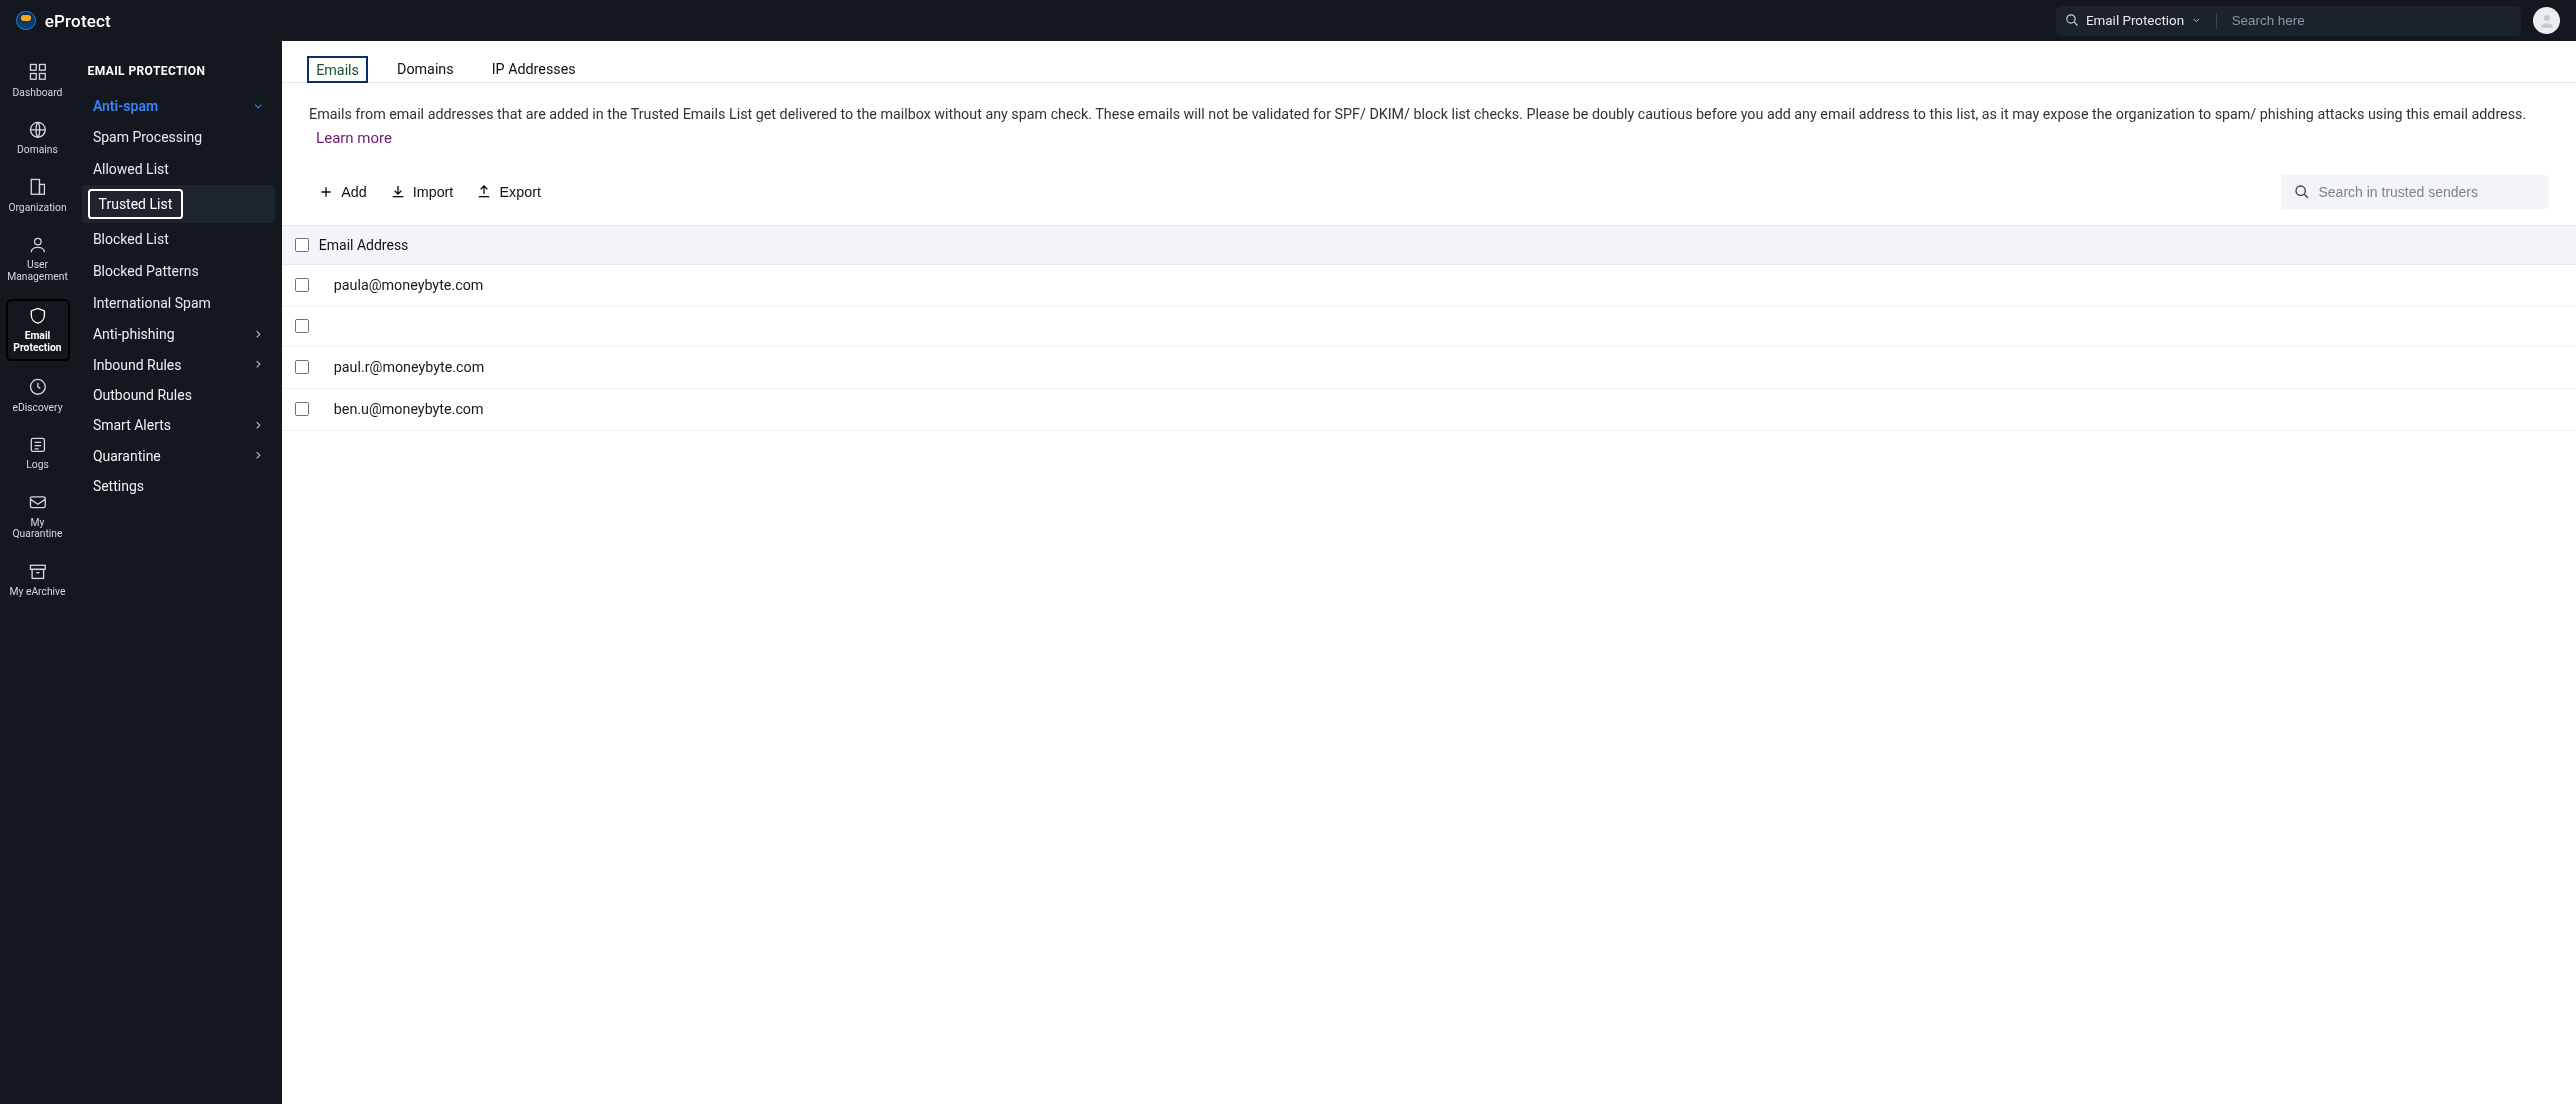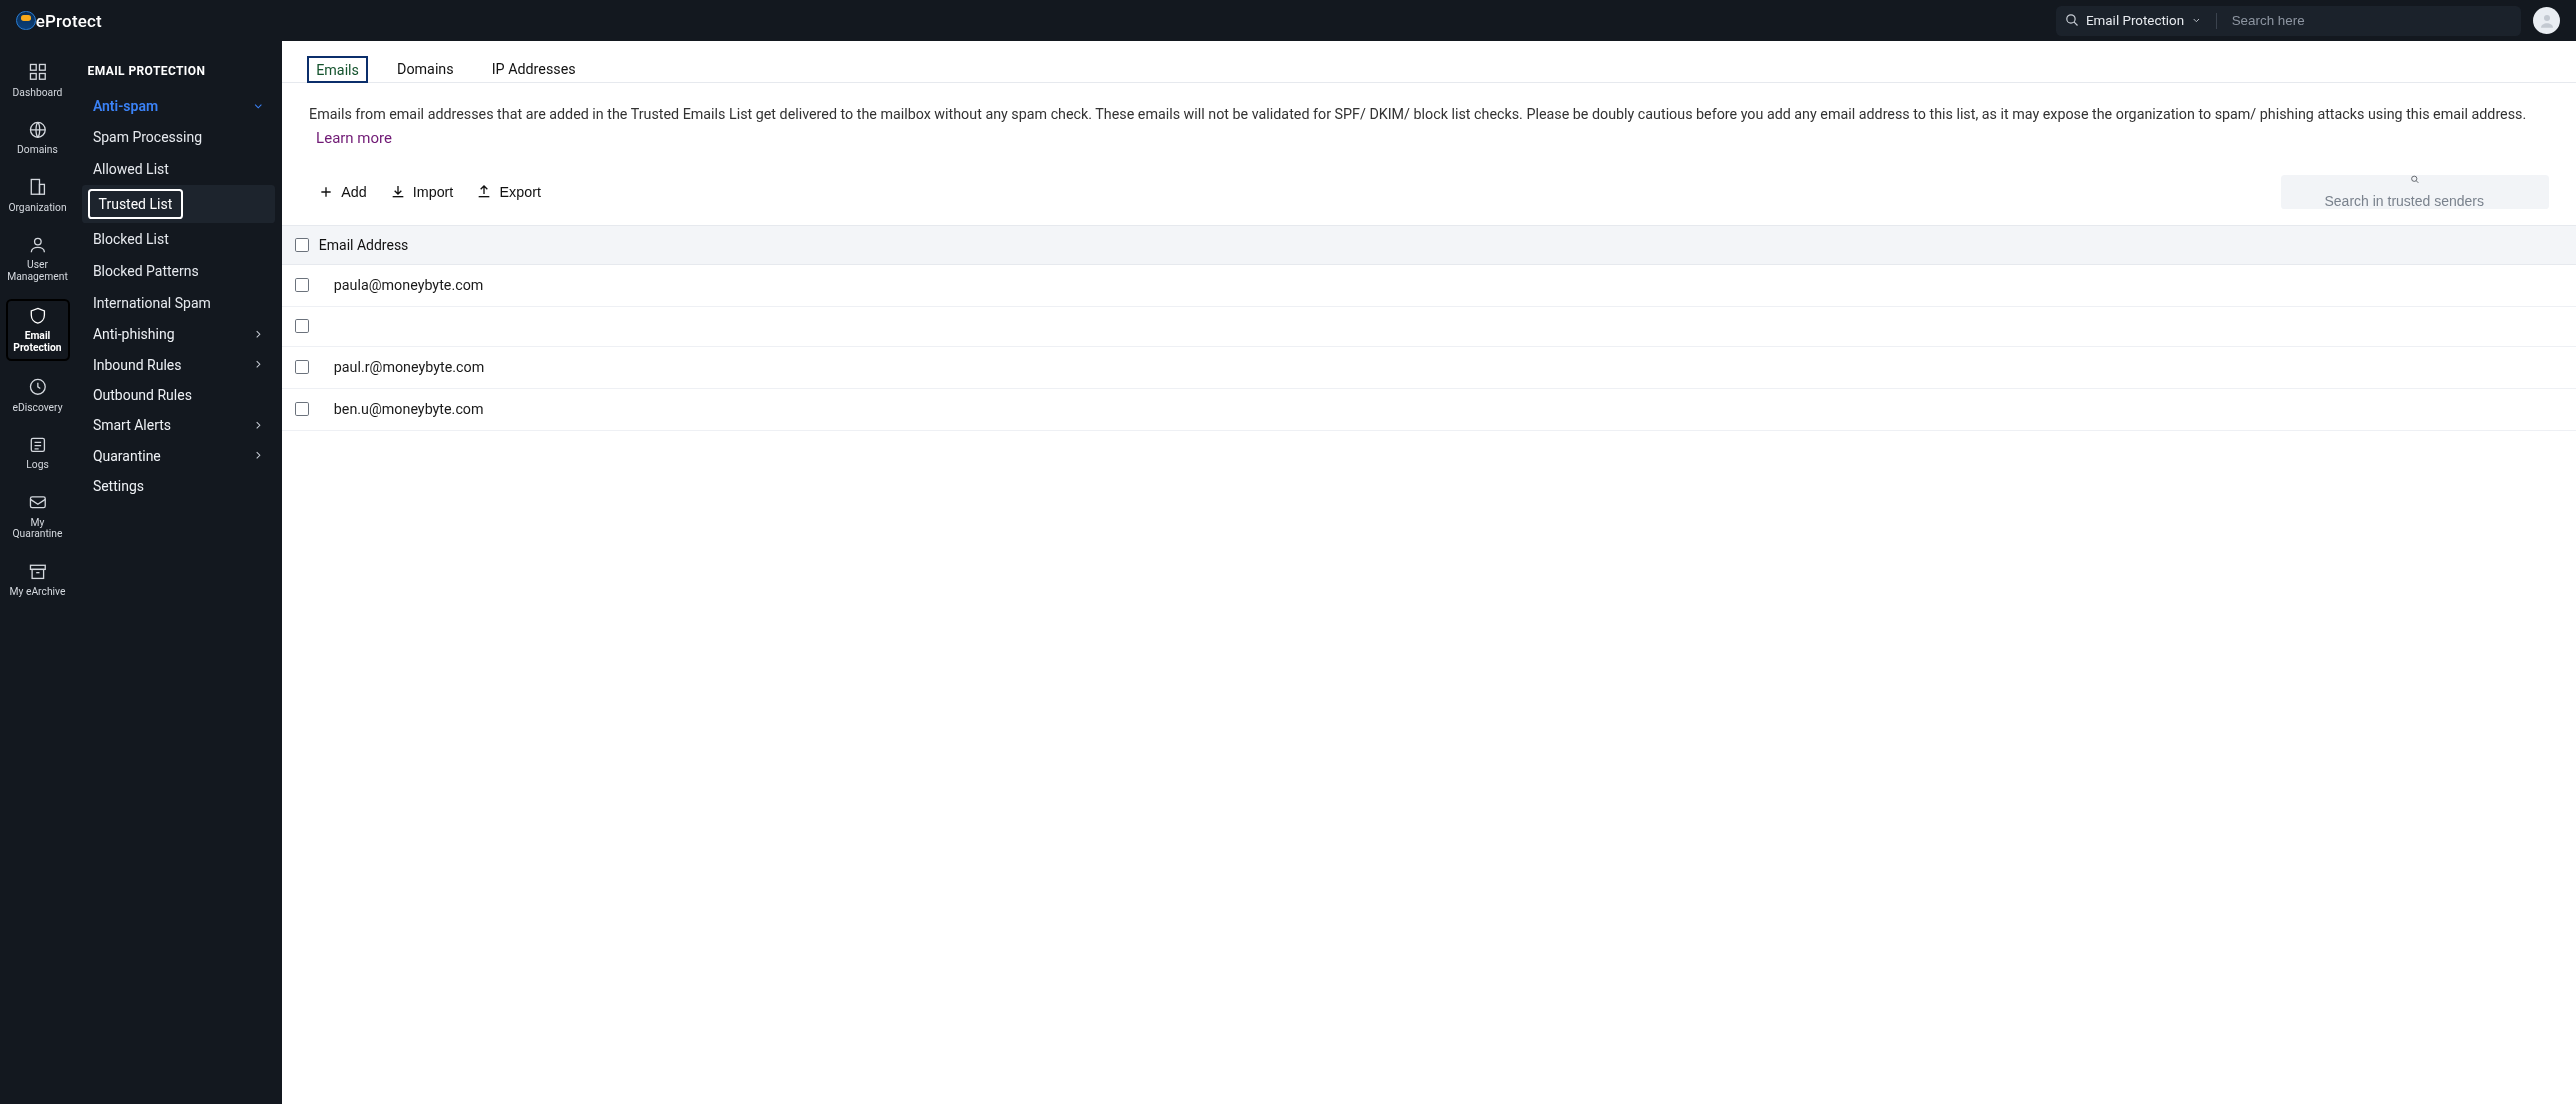--- a/index.html
+++ b/index.html
@@ -14,21 +14,21 @@
   
   .topbar {
     height: 41px;
     background: #13181f;
     display: flex;
     align-items: center;
     padding: 0 16px;
     color: #fff;
     flex-shrink: 0;
   }
-  .brand { display: flex; align-items: center; }
+  .brand { display: flex; align-items: center; gap: 9px; }
   .brand-logo {
     width: 19.7px; height: 19.7px; border-radius: 50%;
     background: linear-gradient(180deg,#0a2e55 0%,#0b3f7a 100%);
     border: 1.8px solid #2a7dd4;
     position: relative;
   }
   .brand-logo::before{
     content:"";position:absolute;left:3.6px;top:3.6px;right:3.6px;height:5.4px;
     background:#f7a91b;border-radius:2.7px;
   }
@@ -139,21 +139,21 @@
     display:flex;align-items:center;gap:23px;
     padding:21.5px 0 16px 9px;
   }
   .tool-btn{
     display:flex;align-items:center;gap:7.2px;font-size:14.3px;color:#111;cursor:pointer;
     background:none;border:none;
   }
   .tool-btn svg{width:16px;height:16px;stroke:#111;fill:none;stroke-width:2;}
   .tbl-search{
     margin-left:auto;display:flex;align-items:center;gap:9px;
-    background:#f2f4f7;border-radius:3.6px;height:34px;padding:0 12.5px;min-width:268px;flex-direction:column;
+    background:#f2f4f7;border-radius:3.6px;height:34px;padding:0 12.5px;min-width:268px;
   }
   .tbl-search input{
     background:transparent;border:none;outline:none;font-size:14px;flex:1;color:#333;
   }
   .tbl-search input::placeholder{color:#7a828d;}
   .tbl-search svg circle{stroke:#3a3f46;stroke-width:2;fill:none;}
   .tbl-search svg line{stroke:#3a3f46;stroke-width:2;}
 
   .table{width:100%;}
   .thead{

